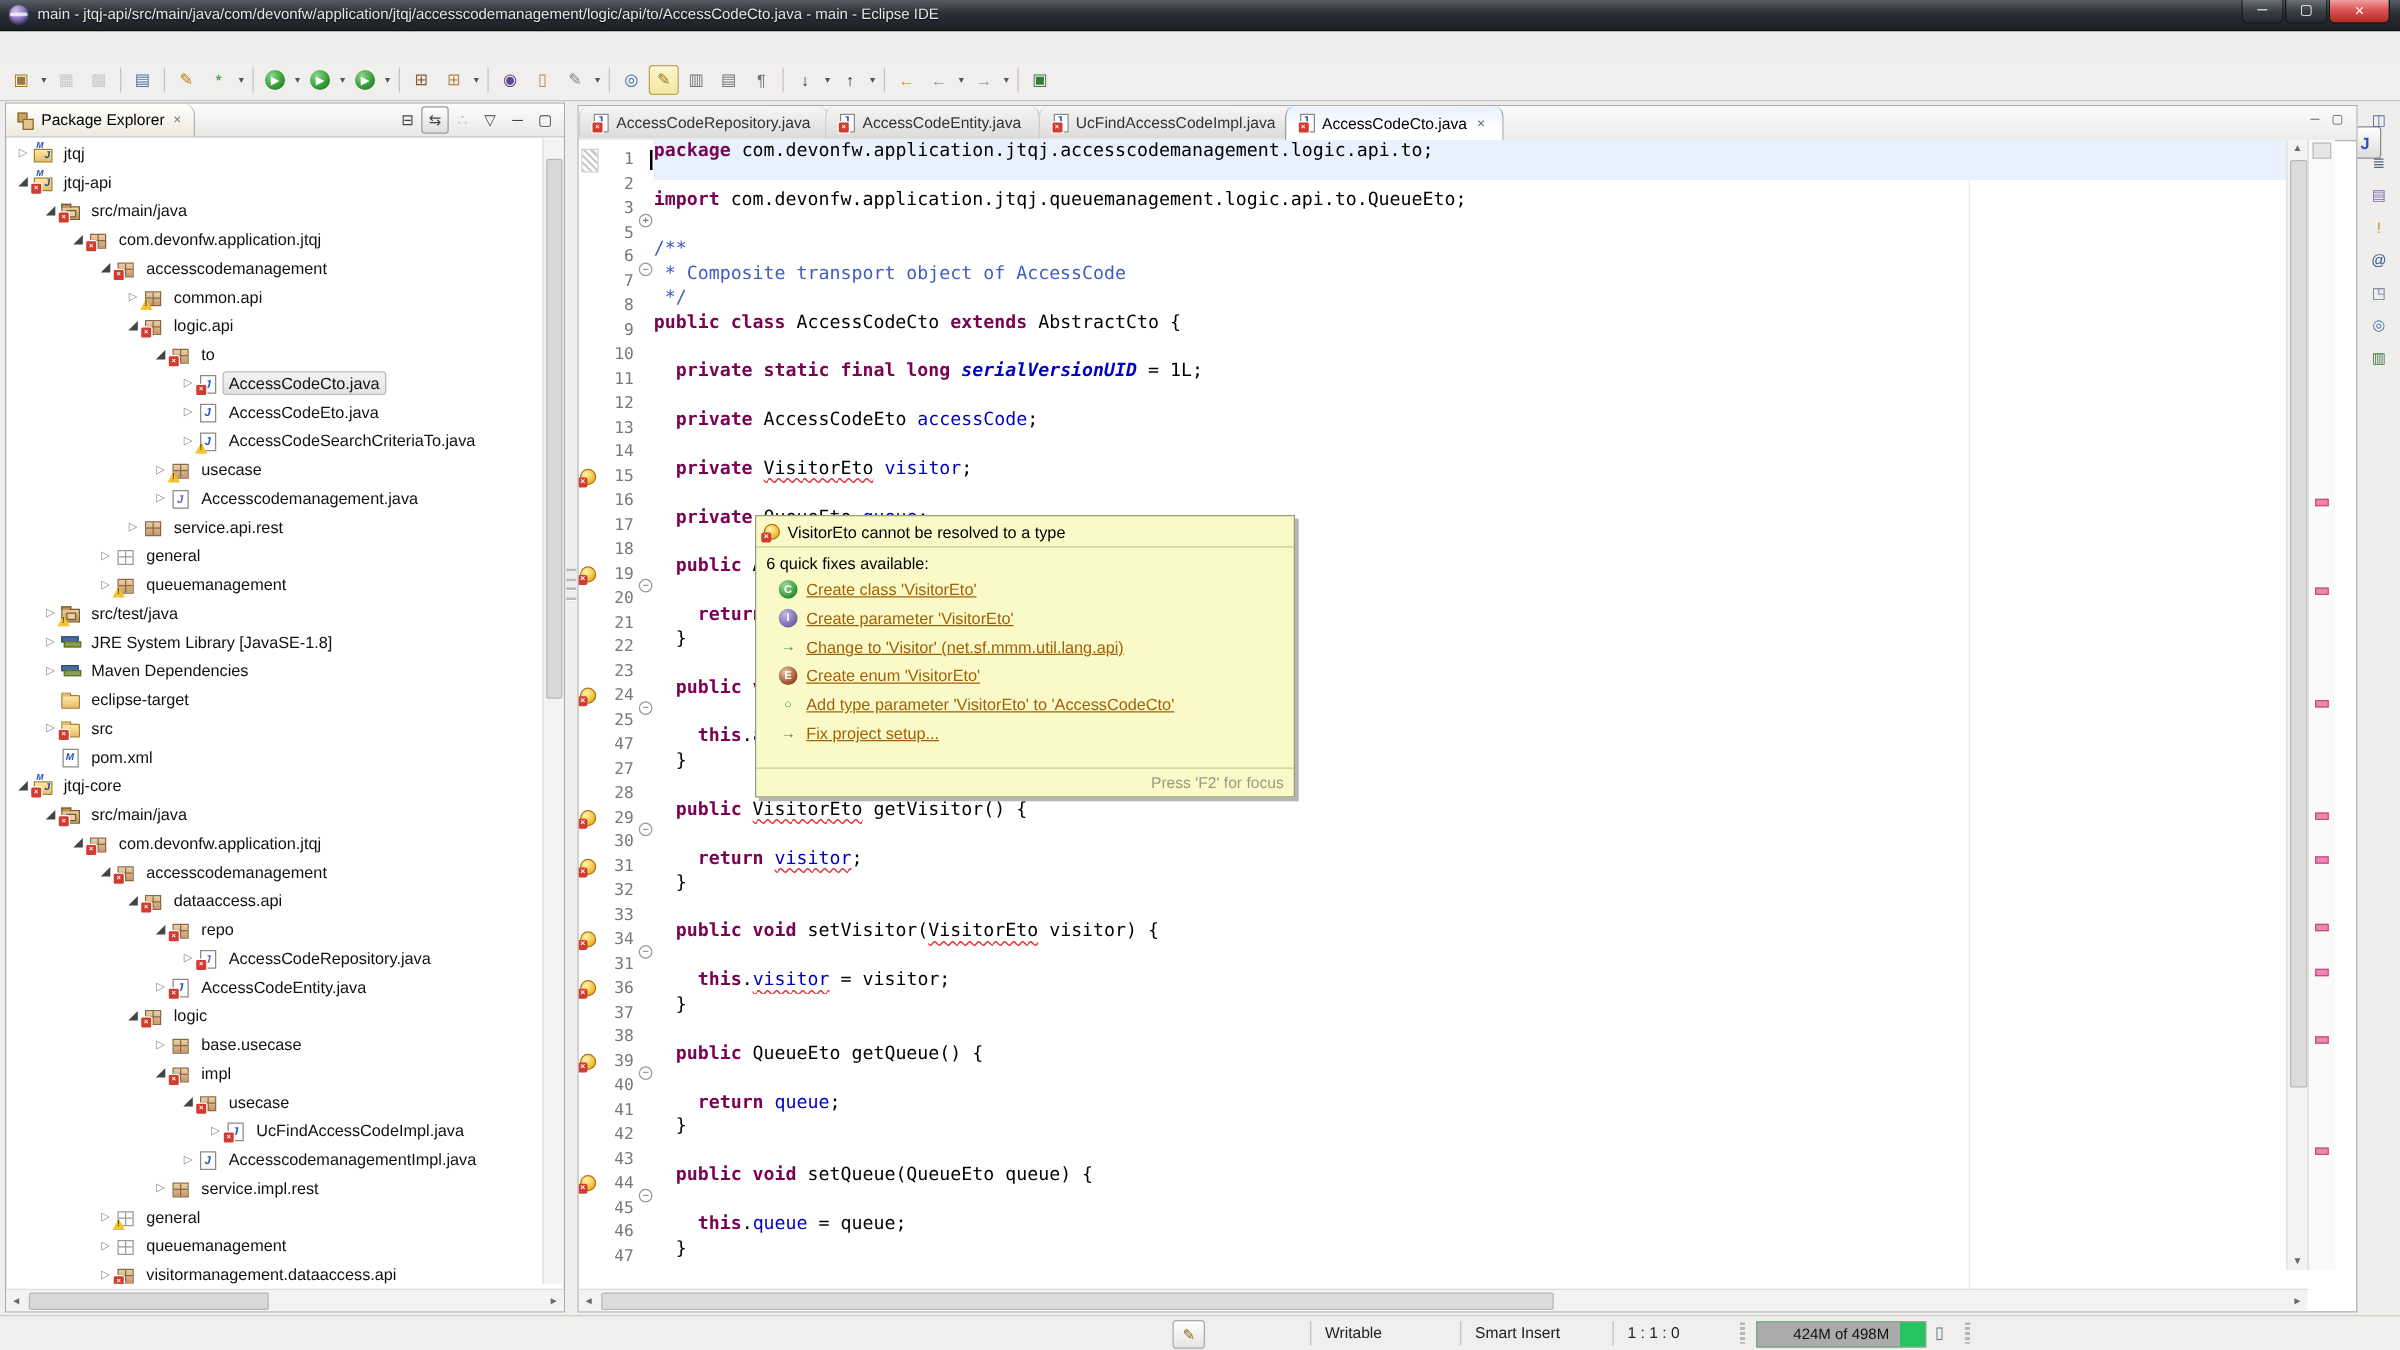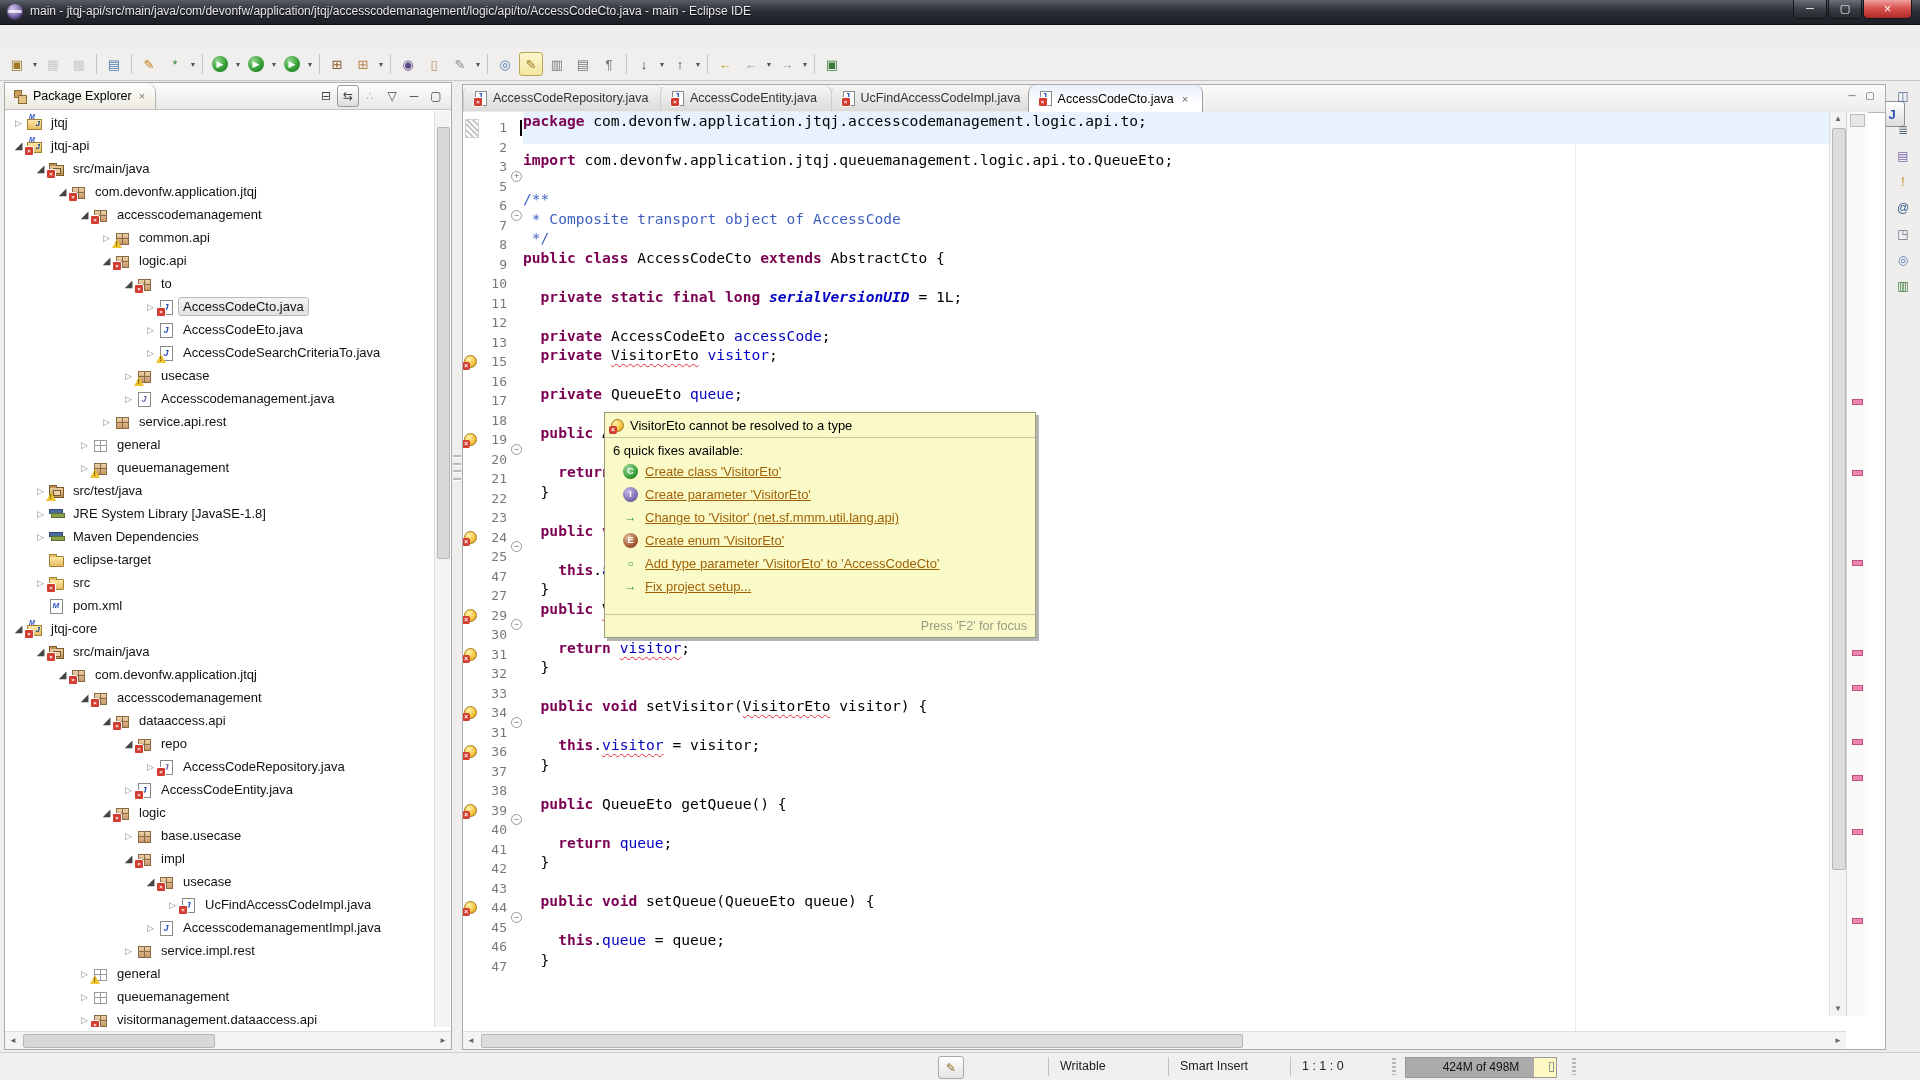--- a/index.html
+++ b/index.html
@@ -155,21 +155,21 @@
   .fixrow .fi.c-dot{color:#2f9a2f;font-size:10px;line-height:15px;text-align:center;font-weight:bold;}
   .fixrow a{color:#a16207;text-decoration:underline;white-space:nowrap;}
   .popup .ftr{position:absolute;left:0;right:0;bottom:0;height:22px;border-top:1px solid #c8c89a;color:#9a9a85;
         display:flex;align-items:center;justify-content:flex-end;padding:0 8px;font-size:12.5px;}
   
   .statusbar{position:absolute;left:0;top:1052px;width:1920px;height:28px;background:#F0EFEE;border-top:1px solid #CFCECA;font-size:12.5px;color:#222;}
   .st{position:absolute;top:6px;white-space:nowrap;}
   .stsep{position:absolute;top:4px;width:1px;height:19px;background:#c2c0be;}
   .stbox{position:absolute;left:938px;top:3px;width:24px;height:21px;border:1px solid #aaa;border-radius:3px;background:linear-gradient(#fff,#e4e4e2);
         display:flex;align-items:center;justify-content:center;font-size:12px;color:#8a6a20;}
-  .heap{position:absolute;left:1405px;top:4px;width:134px;height:19px;border:1px solid #9a9a9a;background:#fef9c3;padding-left:16px;}
+  .heap{position:absolute;left:1405px;top:4px;width:134px;height:19px;border:1px solid #9a9a9a;background:#22c55e;}
   .heap .fill{position:absolute;left:0;top:0;bottom:0;width:85%;background:#ababab;}
   .heap .txt{position:absolute;inset:0;text-align:center;line-height:19px;font-size:12px;color:#111;}
   .trash{position:absolute;left:1548px;top:5px;width:16px;height:17px;color:#6a7686;font-size:13px;}
   .grip{position:absolute;top:5px;width:4px;height:17px;background:repeating-linear-gradient(#b9b7b5 0 2px,transparent 2px 4px);}
 </style>
 </head>
 <body>
 
 <div id="app">
 
@@ -741,20 +741,26 @@
             <span class="fcell"></span>
             <span class="ccell"></span>
           </div>
           <div class="cl">
             <span class="mcell"></span>
             <span class="ncell">13</span>
             <span class="fcell"></span>
             <span class="ccell"><span>  </span><span class="kw">private</span><span> AccessCodeEto </span><span class="fd">accessCode</span><span>;</span></span>
           </div>
           <div class="cl">
+            <span class="mcell"></span>
+            <span class="ncell">14</span>
+            <span class="fcell"></span>
+            <span class="ccell"></span>
+          </div>
+          <div class="cl">
             <span class="mcell">
               <i class="bulb"></i>
             </span>
             <span class="ncell">15</span>
             <span class="fcell"></span>
             <span class="ccell"><span>  </span><span class="kw">private</span><span> </span><span class="er">VisitorEto</span><span> </span><span class="fd">visitor</span><span>;</span></span>
           </div>
           <div class="cl">
             <span class="mcell"></span>
             <span class="ncell">16</span>
@@ -827,20 +833,26 @@
             <span class="mcell"></span>
             <span class="ncell">47</span>
             <span class="fcell"></span>
             <span class="ccell"><span>    </span><span class="kw">this</span><span>.</span><span class="fd">accessCode</span><span> = accessCode;</span></span>
           </div>
           <div class="cl">
             <span class="mcell"></span>
             <span class="ncell">27</span>
             <span class="fcell"></span>
             <span class="ccell"><span>  }</span></span>
+          </div>
+          <div class="cl">
+            <span class="mcell"></span>
+            <span class="ncell">28</span>
+            <span class="fcell"></span>
+            <span class="ccell"></span>
           </div>
           <div class="cl">
             <span class="mcell">
               <i class="bulb"></i>
             </span>
             <span class="ncell">29</span>
             <span class="fcell">
               <i class="fold">−</i>
             </span>
             <span class="ccell"><span>  </span><span class="kw">public</span><span> </span><span class="er">VisitorEto</span><span> getVisitor() {</span></span>

